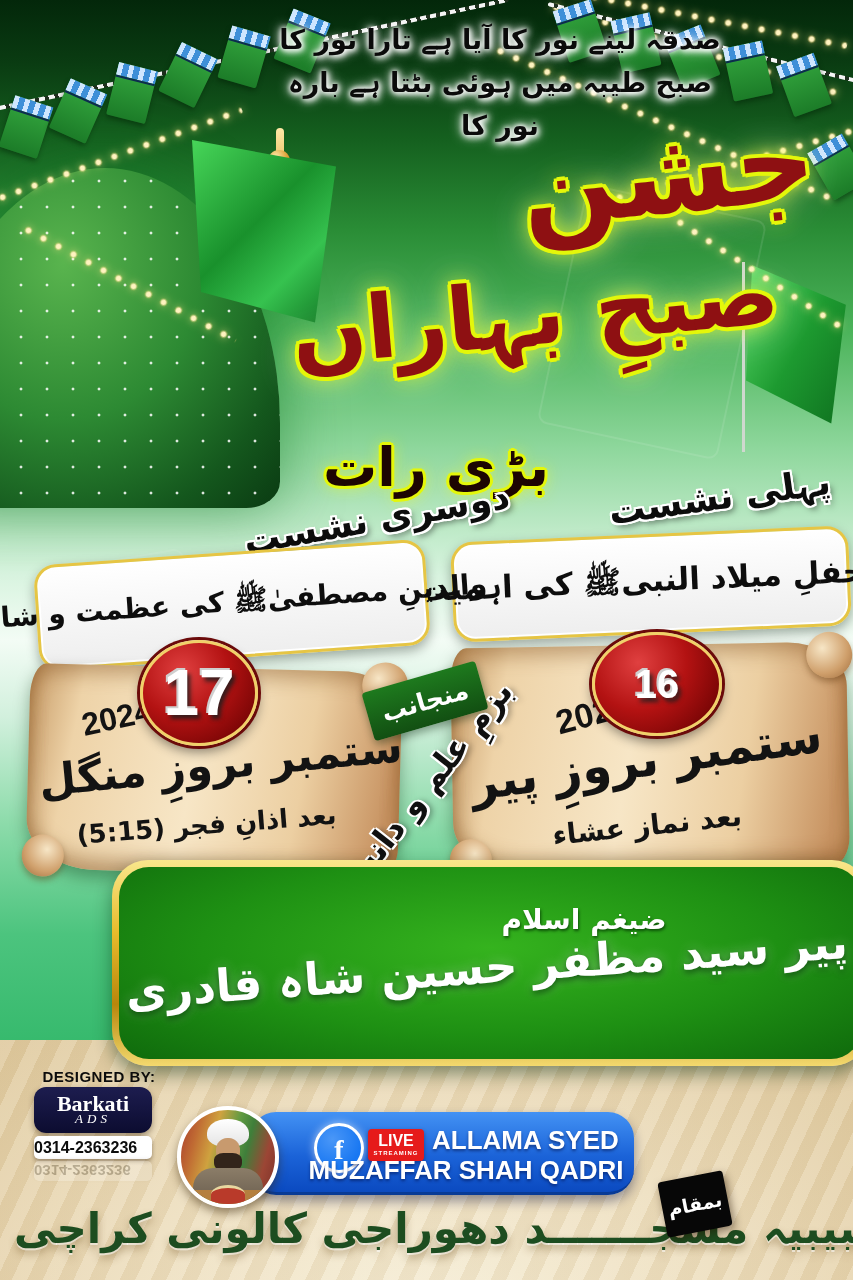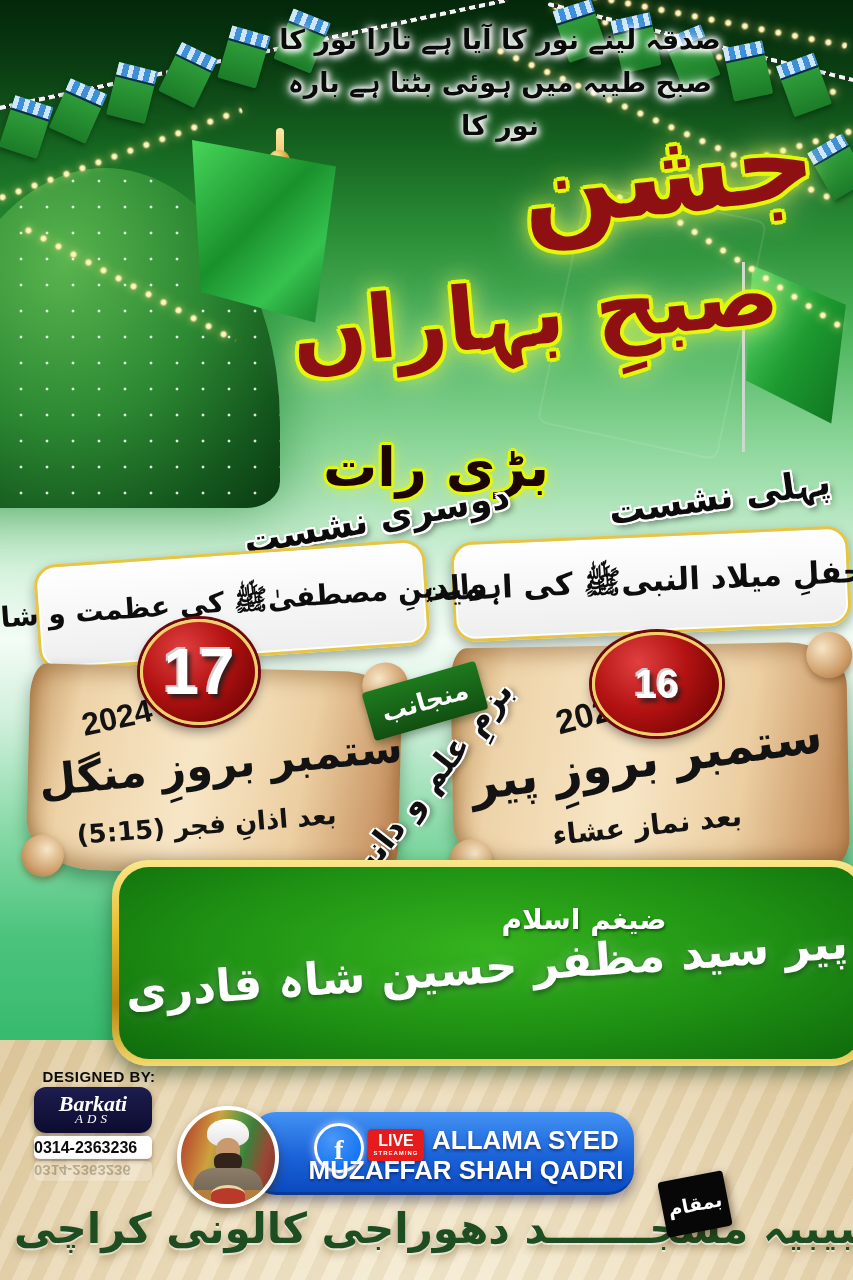--- a/index.html
+++ b/index.html
@@ -120,21 +120,21 @@
     text-shadow:0 3px 6px rgba(0,60,0,.75), 0 0 14px rgba(255,255,255,.35);}
 
   
   .bottom-section{position:absolute; left:0; top:1040px; width:853px; height:240px; z-index:1;
     background:
       repeating-linear-gradient(115deg, rgba(255,255,255,.12) 0 14px, rgba(170,140,90,.10) 14px 28px),
       radial-gradient(ellipse at 50% 120%, #f7efd8 0%, #ecdcba 55%, #dfc99d 100%);}
   .designed-heading{color:#0c0c0c; font-weight:bold; letter-spacing:.5px;}
   .designer-box{background:linear-gradient(180deg,#1d1d4f,#0c0c30); border-radius:12px;
     box-shadow:0 3px 6px rgba(40,20,0,.4); display:flex; flex-direction:column; align-items:center; justify-content:center;}
-  .designer-brand{color:#fff; font-family:"Liberation Serif",serif; font-style:italic; font-weight:bold;}
+  .designer-brand{color:#fff; font-family:"Liberation Serif",serif; font-weight:bold;}
   .designer-sub{color:#fff; font-family:"Liberation Serif",serif; font-style:italic; letter-spacing:4px; margin-top:-4px;}
   .phone-box{background:#fff; border-radius:5px; display:flex; align-items:center; 
     box-shadow:0 2px 4px rgba(40,20,0,.4);}
   .phone-box span{color:#0c0c0c; font-weight:800; font-family:"Liberation Sans",sans-serif;}
   .reflect{transform:scaleY(-1); opacity:.22; filter:blur(.6px);}
 
   .photo-circle{position:absolute; left:177px; top:1106px; width:94px; height:94px; z-index:4;
     border-radius:50%; border:4px solid #fff; overflow:hidden;
     box-shadow:0 5px 10px rgba(60,40,10,.5);
     background:linear-gradient(105deg,#a8392c 0%,#c06b33 18%,#cfa23f 34%,#5f9a42 52%,#3f7f3a 64%,#9c4635 82%,#7a2f28 100%);}
@@ -226,21 +226,21 @@
   <div class="abs session-label u" style="left:242px;top:498px;font-size:36px;transform:rotate(-10deg);">دوسری نشست</div>
   <div class="abs session-box" style="left:36px;top:552px;width:386px;height:100px;transform:rotate(-4deg);">
     <span class="session-topic u" style="font-size:28px;">والدینِ مصطفیٰﷺ کی عظمت و شان</span>
   </div>
 
   <div class="scroll" style="left:28px;top:668px;width:372px;height:205px;transform:rotate(1.5deg);">
     <div class="abs scroll-year" style="left:52px;top:34px;font-size:32px;transform:rotate(-14deg);">2024</div>
     <div class="abs scroll-main u center" style="left:10px;top:72px;width:340px;font-size:43px;transform:rotate(-7deg);">ستمبر بروزِ منگل</div>
     <div class="abs scroll-time u center" style="left:20px;top:142px;width:320px;font-size:26px;transform:rotate(-6deg);">بعد اذانِ فجر (5:15)</div>
   </div>
-  <div class="day-badge" style="left:140px;top:619px;width:112px;height:100px;z-index:2;">
+  <div class="day-badge" style="left:140px;top:640px;width:112px;height:100px;z-index:2;">
     <span class="day-num" style="font-size:64px;">17</span>
   </div>
 
   <div class="scroll" style="left:452px;top:645px;width:396px;height:225px;transform:rotate(-1deg);">
     <div class="abs scroll-year" style="left:104px;top:48px;font-size:34px;transform:rotate(-14deg);">2024</div>
     <div class="abs scroll-main u center" style="left:14px;top:86px;width:360px;font-size:48px;transform:rotate(-7deg);">ستمبر بروزِ پیر</div>
     <div class="abs scroll-time u center" style="left:24px;top:164px;width:340px;font-size:28px;transform:rotate(-5deg);">بعد نماز عشاء</div>
   </div>
   <div class="day-badge" style="left:592px;top:632px;width:124px;height:98px;z-index:2;">
     <span class="day-num" style="font-size:40px;">16</span>

